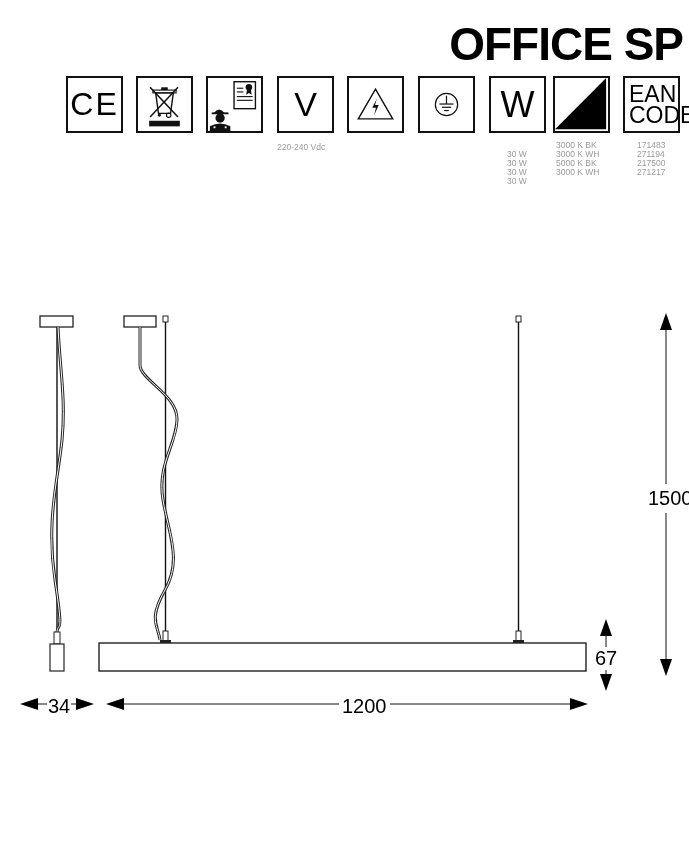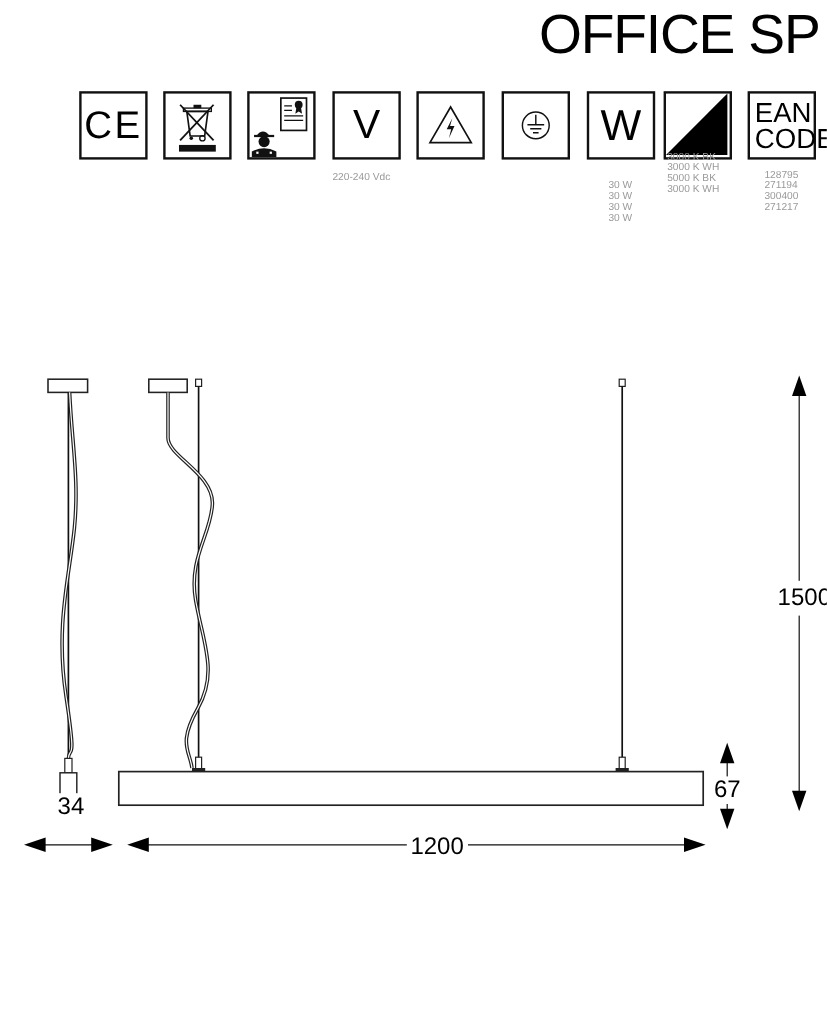--- a/index.html
+++ b/index.html
@@ -1,19 +1,19 @@
 <!DOCTYPE html>
 <html><head>
 <meta charset="utf-8">
 <style>
   html, body { margin: 0; padding: 0; background: #ffffff; }
   body { width: 689px; height: 848px; position: relative; overflow: hidden;
          font-family: "Liberation Sans", sans-serif; color: #000; }
-  .title { position: absolute; right: 6px; top: 0; font-size: 46px;
-           font-weight: 400; letter-spacing: -1px; line-height: 56px; }
+  .title { position: absolute; right: 6px; top: 16px; font-size: 46px;
+           font-weight: 700; letter-spacing: -1px; line-height: 56px; }
   .icon { position: absolute; top: 76px; width: 57px; height: 57px;
           border: 2px solid #111; box-sizing: border-box; background: #fff; }
   .icon svg { width: 100%; height: 100%; display: block; }
   .icon .big { position: absolute; inset: 0; display: flex; align-items: center;
                justify-content: center; font-size: 34px; }
   .icon .ean { position: absolute; left: 4px; top: 6px; font-size: 23px; line-height: 21px; }
   .sub { position: absolute; font-size: 8.5px; color: #9a9a9a; line-height: 9px; }
   .sub div { white-space: nowrap; }
   svg.drawing { position: absolute; left: 0; top: 0; }
   .dimlabel { position: absolute; font-size: 20px; background: #fff; padding: 0 1px; }
@@ -90,37 +90,37 @@
   <div>30 W</div>
   <div>30 W</div>
   <div>30 W</div>
 </div>
 
 <div class="icon" style="left:553px">
   <svg viewBox="0 0 57 57" preserveAspectRatio="none">
     <path d="M55 0 L55 55 L0 55 Z" fill="#000"></path>
   </svg>
 </div>
-<div class="sub" style="left:556px;top:126px">
+<div class="sub" style="left:556px;top:141px">
   <div>3000 K BK</div>
   <div>3000 K WH</div>
   <div>5000 K BK</div>
   <div>3000 K WH</div>
 </div>
 
 <div class="icon" style="left:623px">
   <div class="ean">
     <div>EAN</div>
     <div>CODE</div>
   </div>
 </div>
 <div class="sub" style="left:637px;top:141px">
-  <div>128795</div>
+  <div>171483</div>
   <div>271194</div>
-  <div>300400</div>
+  <div>217500</div>
   <div>271217</div>
 </div>
 
 <svg class="drawing" width="689" height="848" viewBox="0 0 689 848">
 
   <g>
     <rect x="40" y="316" width="33" height="11" fill="#fff" stroke="#222" stroke-width="1.3"></rect>
     <line x1="57" y1="327" x2="57" y2="632" stroke="#111" stroke-width="1.4"></line>
     <path d="M58 327 C 60 370, 66 400, 62 440 S 46 520, 55 580 S 58 620, 57 632" fill="none" stroke="#222" stroke-width="3"></path>
     <path d="M58 327 C 60 370, 66 400, 62 440 S 46 520, 55 580 S 58 620, 57 632" fill="none" stroke="#fff" stroke-width="1"></path>
@@ -160,16 +160,16 @@
     <path d="M606 619 L600 636 L612 636 Z" fill="#000"></path>
     <path d="M606 691 L600 674 L612 674 Z" fill="#000"></path>
   </g>
   <g>
     <line x1="666" y1="325" x2="666" y2="665" stroke="#111" stroke-width="1"></line>
     <path d="M666 313 L660 330 L672 330 Z" fill="#000"></path>
     <path d="M666 676 L660 659 L672 659 Z" fill="#000"></path>
   </g>
 </svg>
 
-<div class="dimlabel" style="left:47px;top:661px">34</div>
+<div class="dimlabel" style="left:47px;top:695px">34</div>
 <div class="dimlabel" style="left:339px;top:695px;padding:0 3px">1200</div>
 <div class="dimlabel" style="left:594px;top:647px">67</div>
 <div class="dimlabel" style="left:647px;top:484px;padding:3px 1px">1500</div>
 
 </body></html>

